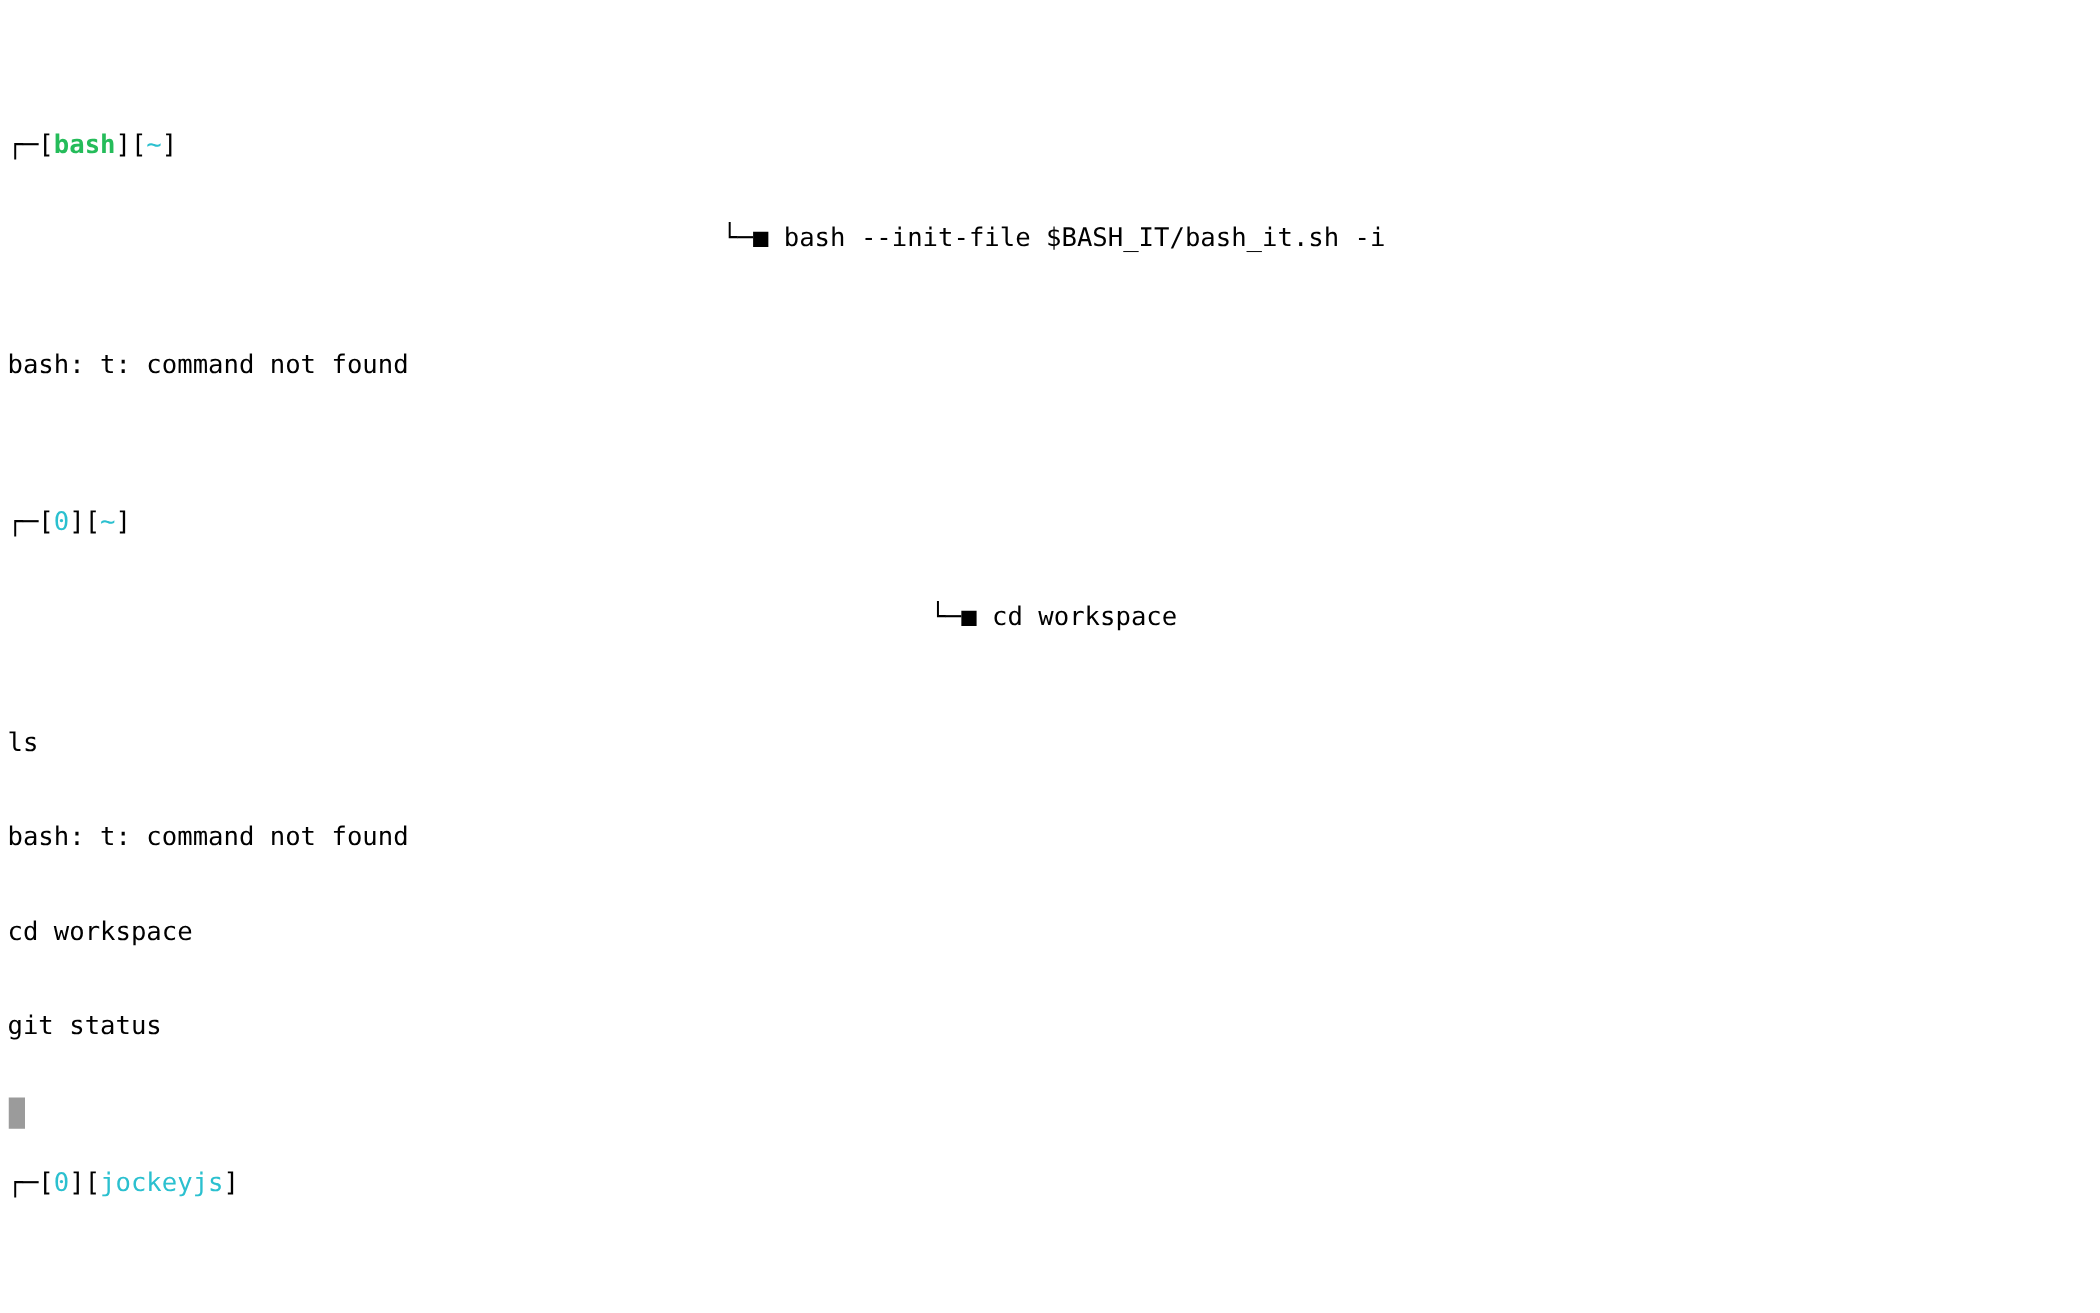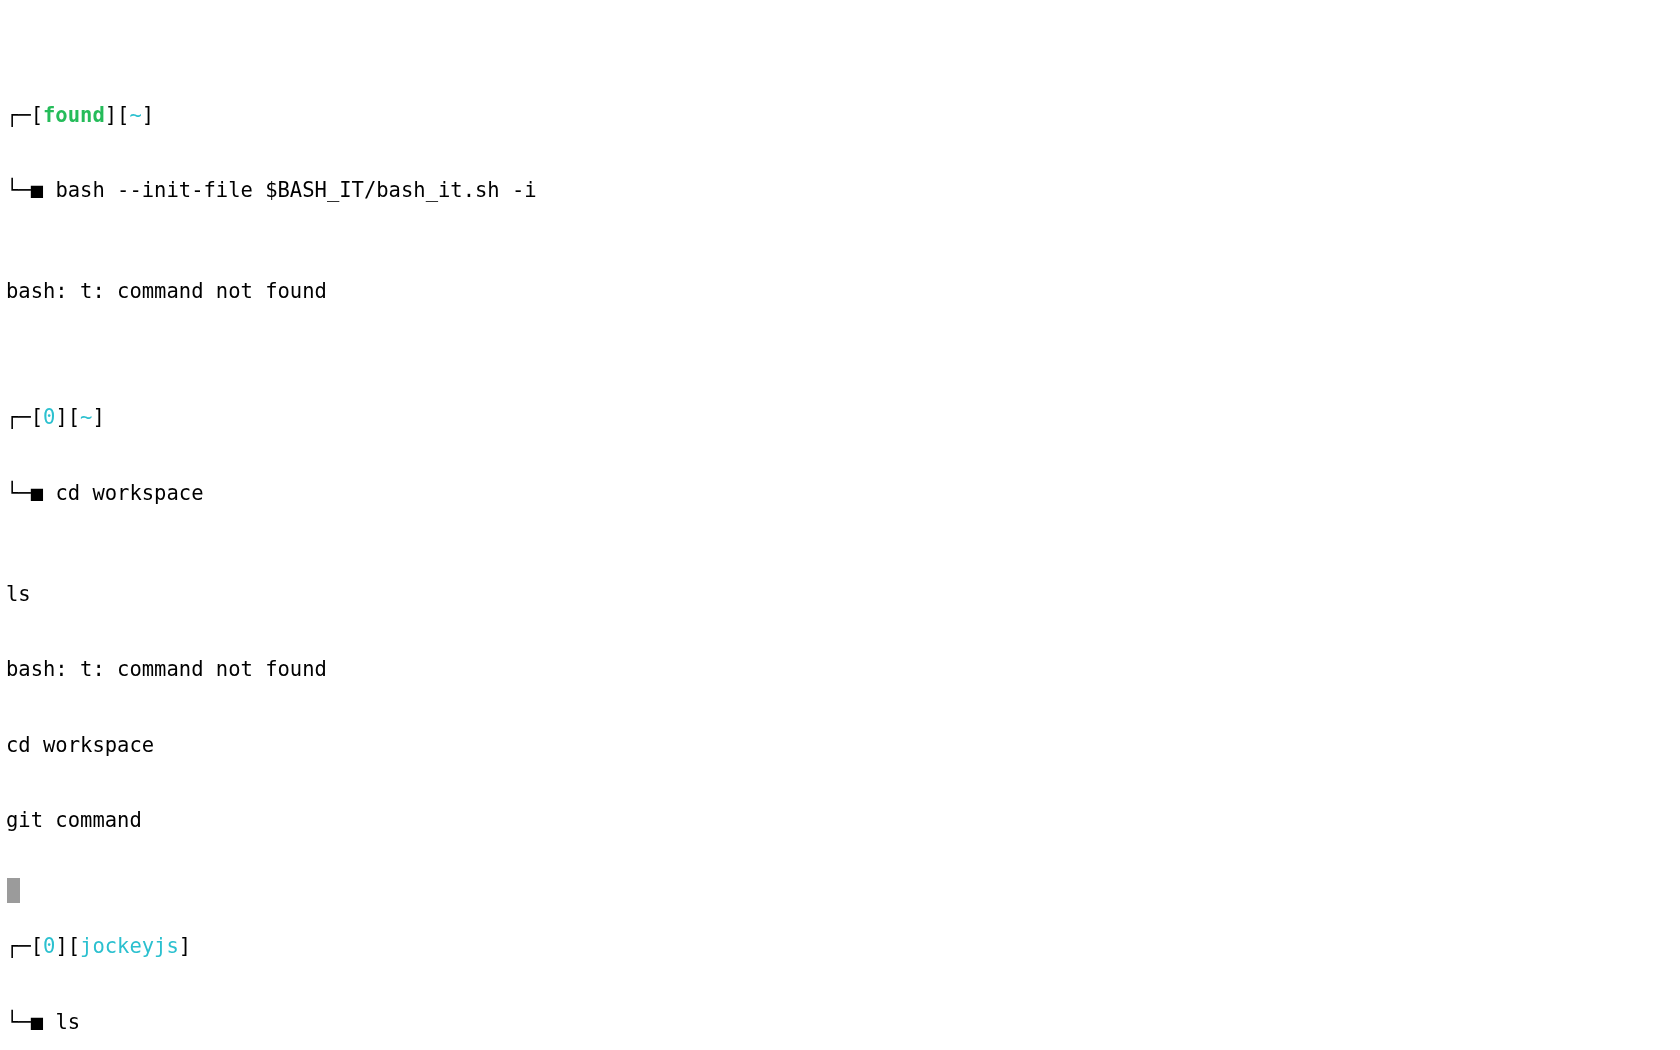--- a/index.html
+++ b/index.html
@@ -30,21 +30,21 @@
   }
 
   .line {
     height: 25.2px;
     white-space: pre;
     position: relative;
   }
 
   
   .promptline  { position: relative; }
-  .cmdline     { position: relative; }
+  .cmdline     { position: relative; text-align: center; }
 
   .c-green  { color: #25bc5a; font-weight: bold; }
   .c-cyan   { color: #2bc0cf; }
 
   .deco { color: #000000; }
 
   .cursor {
     position: absolute;
     left: 7px;
     top: 878px;
@@ -52,37 +52,36 @@
     height: 25px;
     background: #9b9b9b;
   }
 </style>
 </head>
 <body>
 
 <div id="terminal">
 
   
-  <div class="line promptline"><span class="deco">┌─</span><span>[</span><span class="c-green">found</span><span>]</span><span>[</span><span class="c-cyan">~</span><span>]</span></div>
+  <div class="line promptline"><span class="deco">┌─</span><span>[</span><span class="c-green">bash</span><span>]</span><span>[</span><span class="c-cyan">~</span><span>]</span></div>
   <div class="line cmdline"><span class="deco">└─■ </span><span>bash --init-file $BASH_IT/bash_it.sh -i</span></div>
 
   <div class="line"><span>bash: t: command not found</span></div>
 
   
   <div class="line promptline"><span class="deco">┌─</span><span>[</span><span class="c-cyan">0</span><span>]</span><span>[</span><span class="c-cyan">~</span><span>]</span></div>
   <div class="line cmdline"><span class="deco">└─■ </span><span>cd workspace</span></div>
 
   <div class="line"><span>ls</span></div>
   <div class="line"><span>bash: t: command not found</span></div>
   <div class="line"><span>cd workspace</span></div>
-  <div class="line"><span>git command</span></div>
+  <div class="line"><span>git status</span></div>
 
   
   <div class="line promptline"><span class="deco">┌─</span><span>[</span><span class="c-cyan">0</span><span>]</span><span>[</span><span class="c-cyan">jockeyjs</span><span>]</span></div>
-  <div class="line cmdline"><span class="deco">└─■ </span><span>ls</span></div>
 
   
   
   
   
   
   
   
   
   

